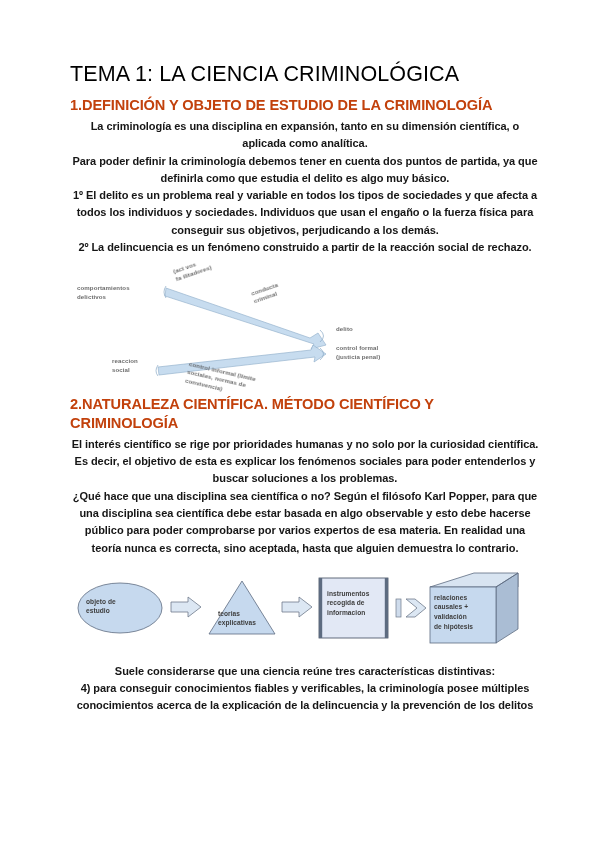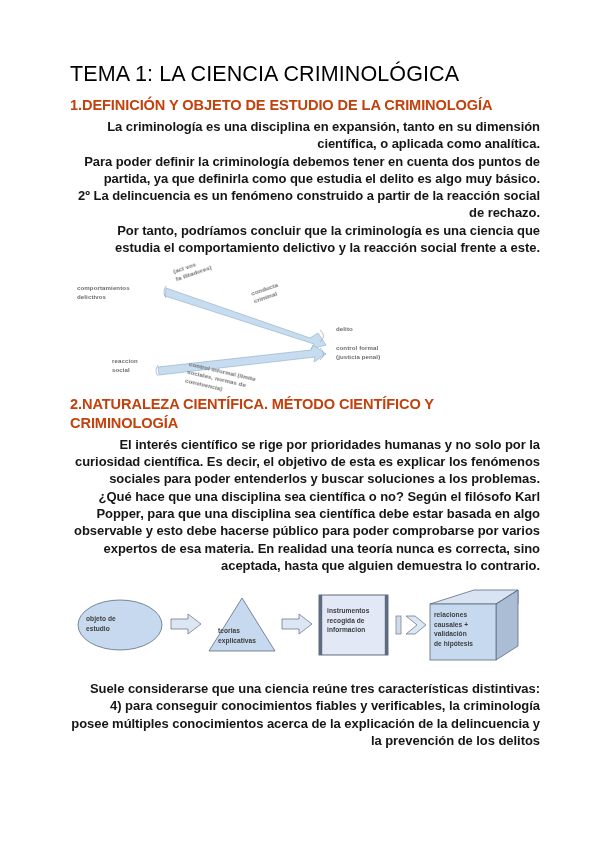--- a/index.html
+++ b/index.html
@@ -34,26 +34,26 @@
     font-size: 14.6px;
     font-weight: 700;
     margin: 0 0 4px 0;
     color: #c2410c;
     line-height: 1.25;
     letter-spacing: -0.1px;
   }
   h2.section-heading.second {
   }
   p.body-text {
-    font-size: 13px;
+    font-size: 11px;
     font-weight: 600;
     line-height: 17.3px;
     margin: 0;
     color: #161616;
-    text-align: right;
+    text-align: center;
     letter-spacing: -0.05px;
   }
   .para-block { margin-bottom: 0px; }
 
   
   .diagram-one {
     position: relative;
     width: 480px;
     height: 115px;
     margin: 16px 0 8px 0;
@@ -96,22 +96,22 @@
 
 <div class="page">
 
   <h1 class="doc-title">TEMA 1: LA CIENCIA CRIMINOLÓGICA</h1>
 
   <h2 class="section-heading">1.DEFINICIÓN Y OBJETO DE ESTUDIO DE LA CRIMINOLOGÍA</h2>
 
   <div class="para-block">
     <p class="body-text">La criminología es una disciplina en expansión, tanto en su dimensión científica, o aplicada como analítica.</p>
     <p class="body-text">Para poder definir la criminología debemos tener en cuenta dos puntos de partida, ya que definirla como que estudia el delito es algo muy básico.</p>
+    <p class="body-text">1º El delito es un problema real y variable en todos los tipos de sociedades y que afecta a todos los individuos y sociedades. Individuos que usan el engaño o la fuerza física para conseguir sus objetivos, perjudicando a los demás.</p>
     <p class="body-text">2º La delincuencia es un fenómeno construido a partir de la reacción social de rechazo.</p>
-    <p class="body-text">Por tanto, podríamos concluir que la criminología es una ciencia que estudia el comportamiento delictivo y la reacción social frente a este.</p>
   </div>
 
   <div class="diagram-one">
     <svg width="480" height="115" viewBox="0 0 480 115">
 
       <path d="M96,16 L240,66 L248,61 L256,73 L241,77 L244,72 L95,24 Z" fill="#c5dbef" stroke="#92b0cb" stroke-width="0.7" opacity="0.95"></path>
 
       <path d="M88,95 L241,78 L243,73 L256,82 L244,90 L245,85 L89,103 Z" fill="#c5dbef" stroke="#92b0cb" stroke-width="0.7" opacity="0.95"></path>
 
       <path d="M250,58 q7,6 0,12" fill="none" stroke="#8aa9c6" stroke-width="0.7"></path>

